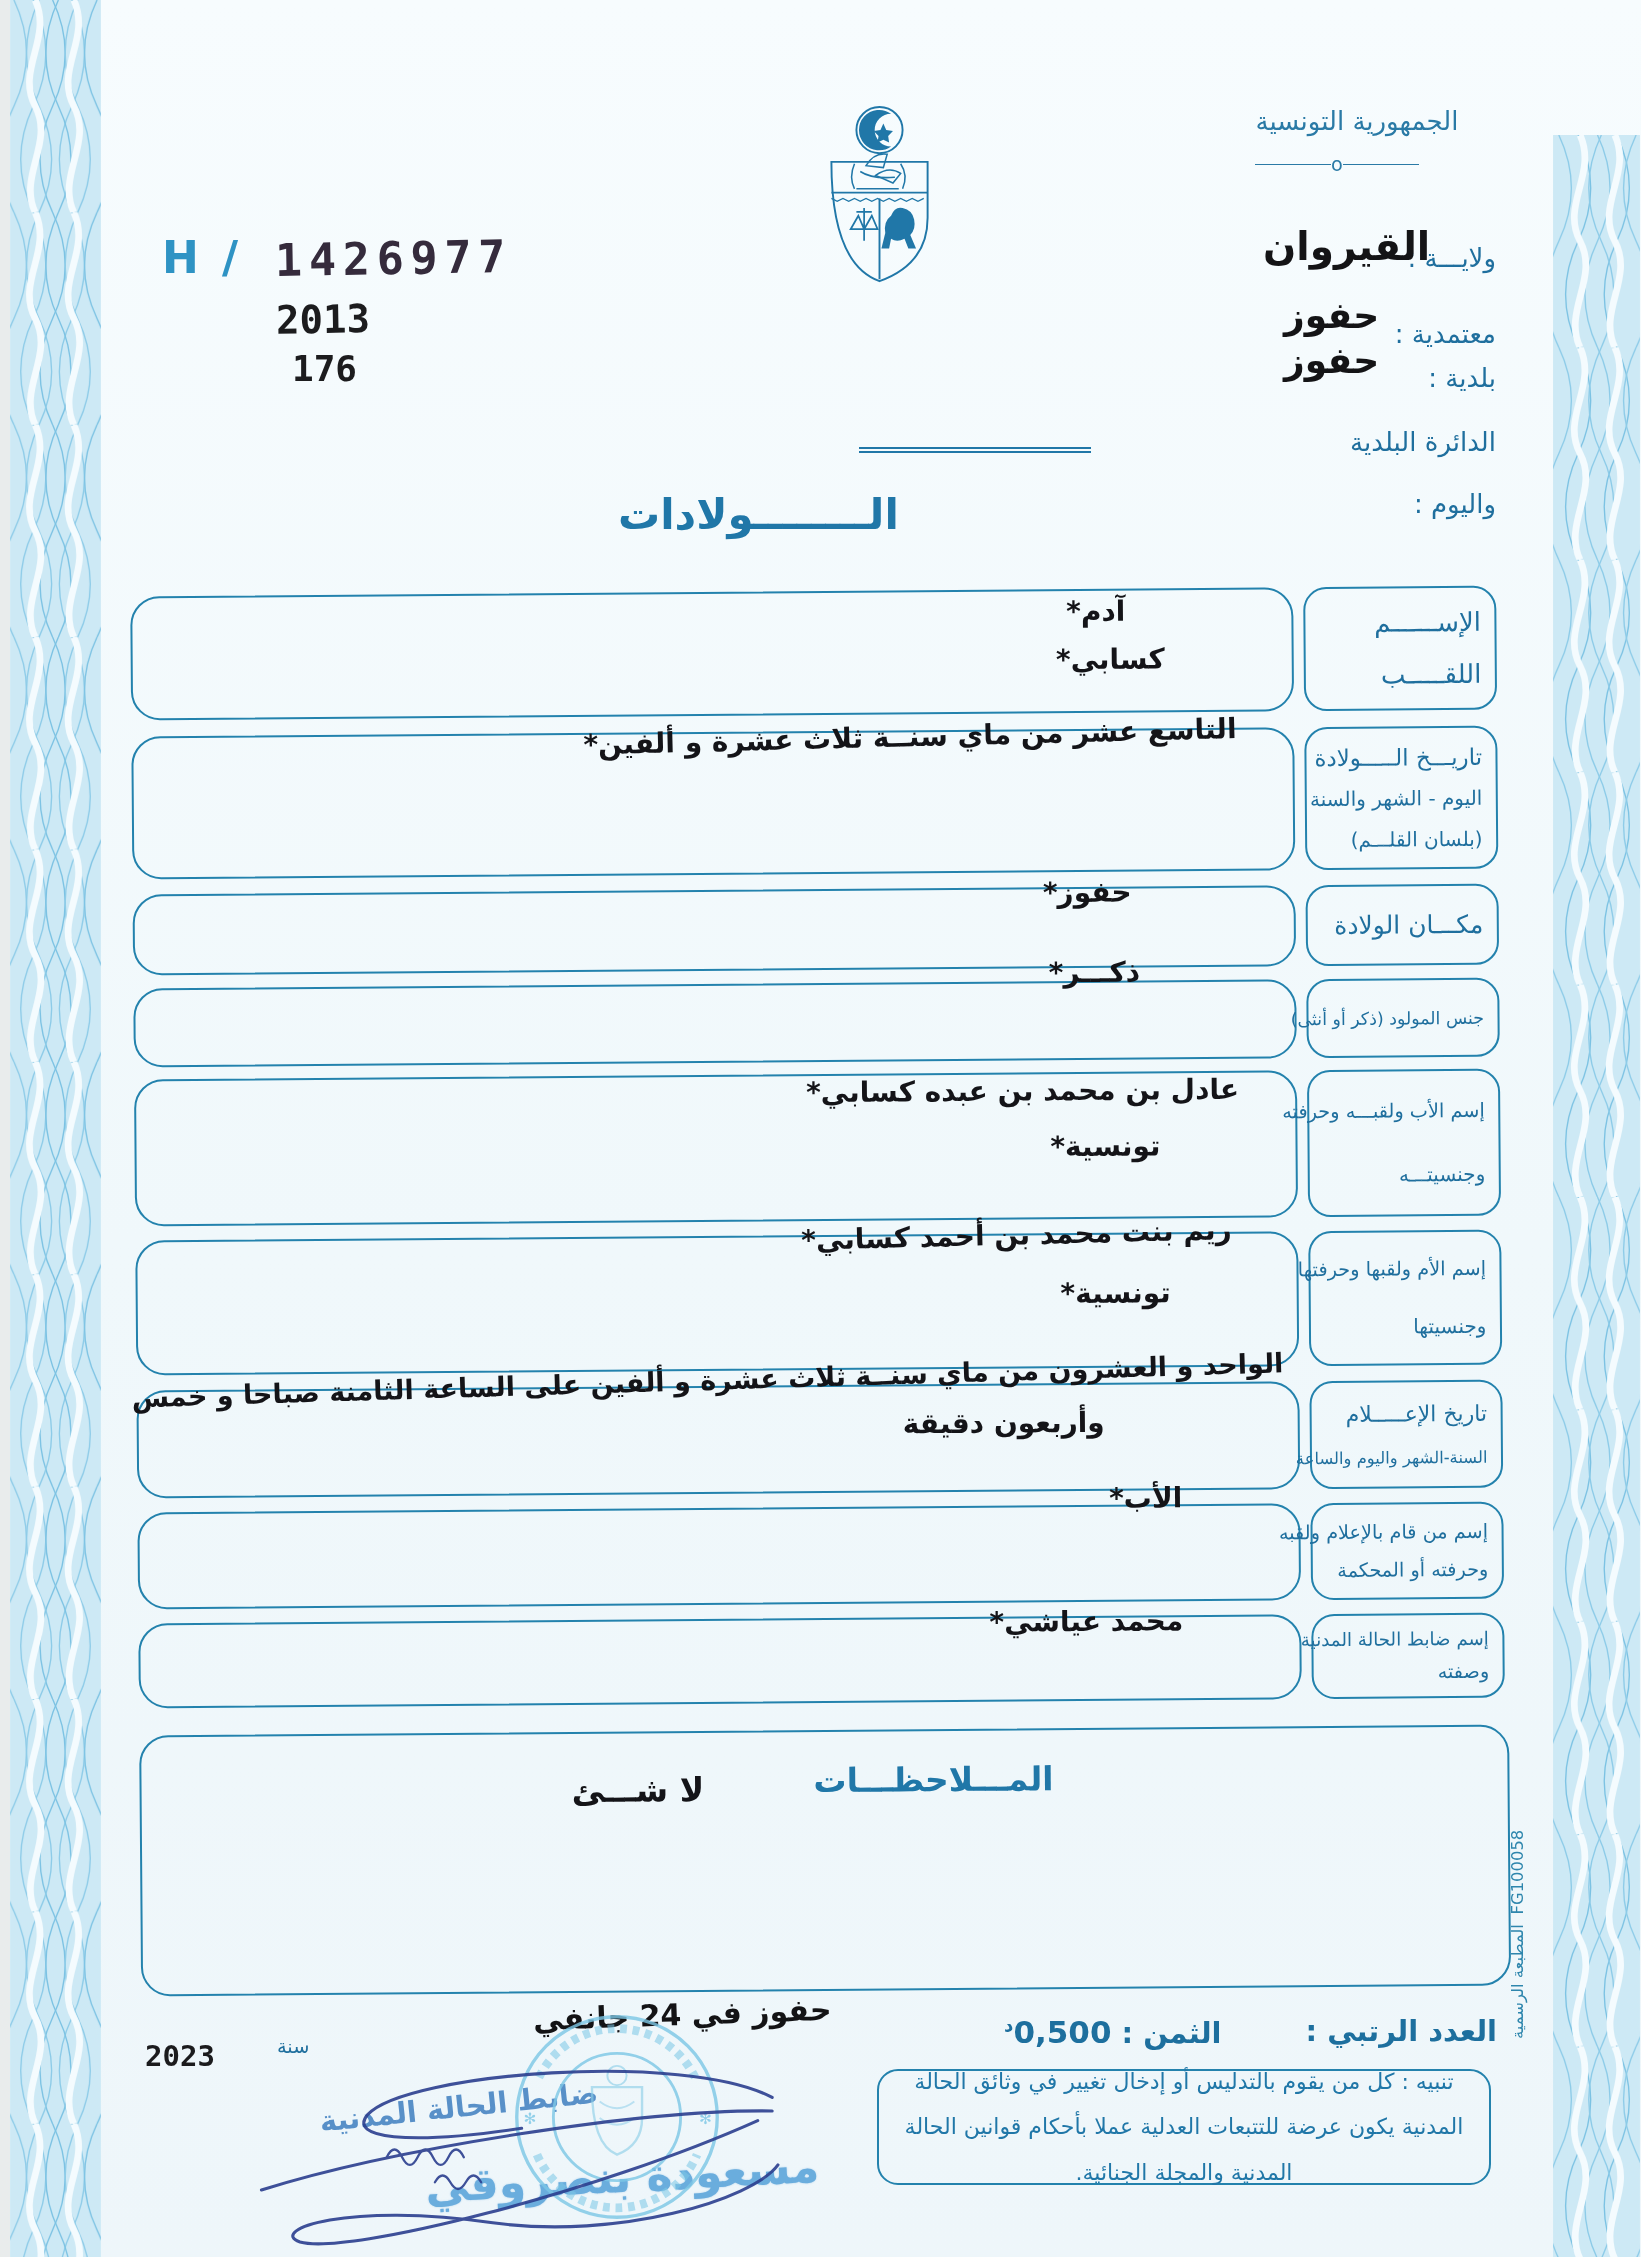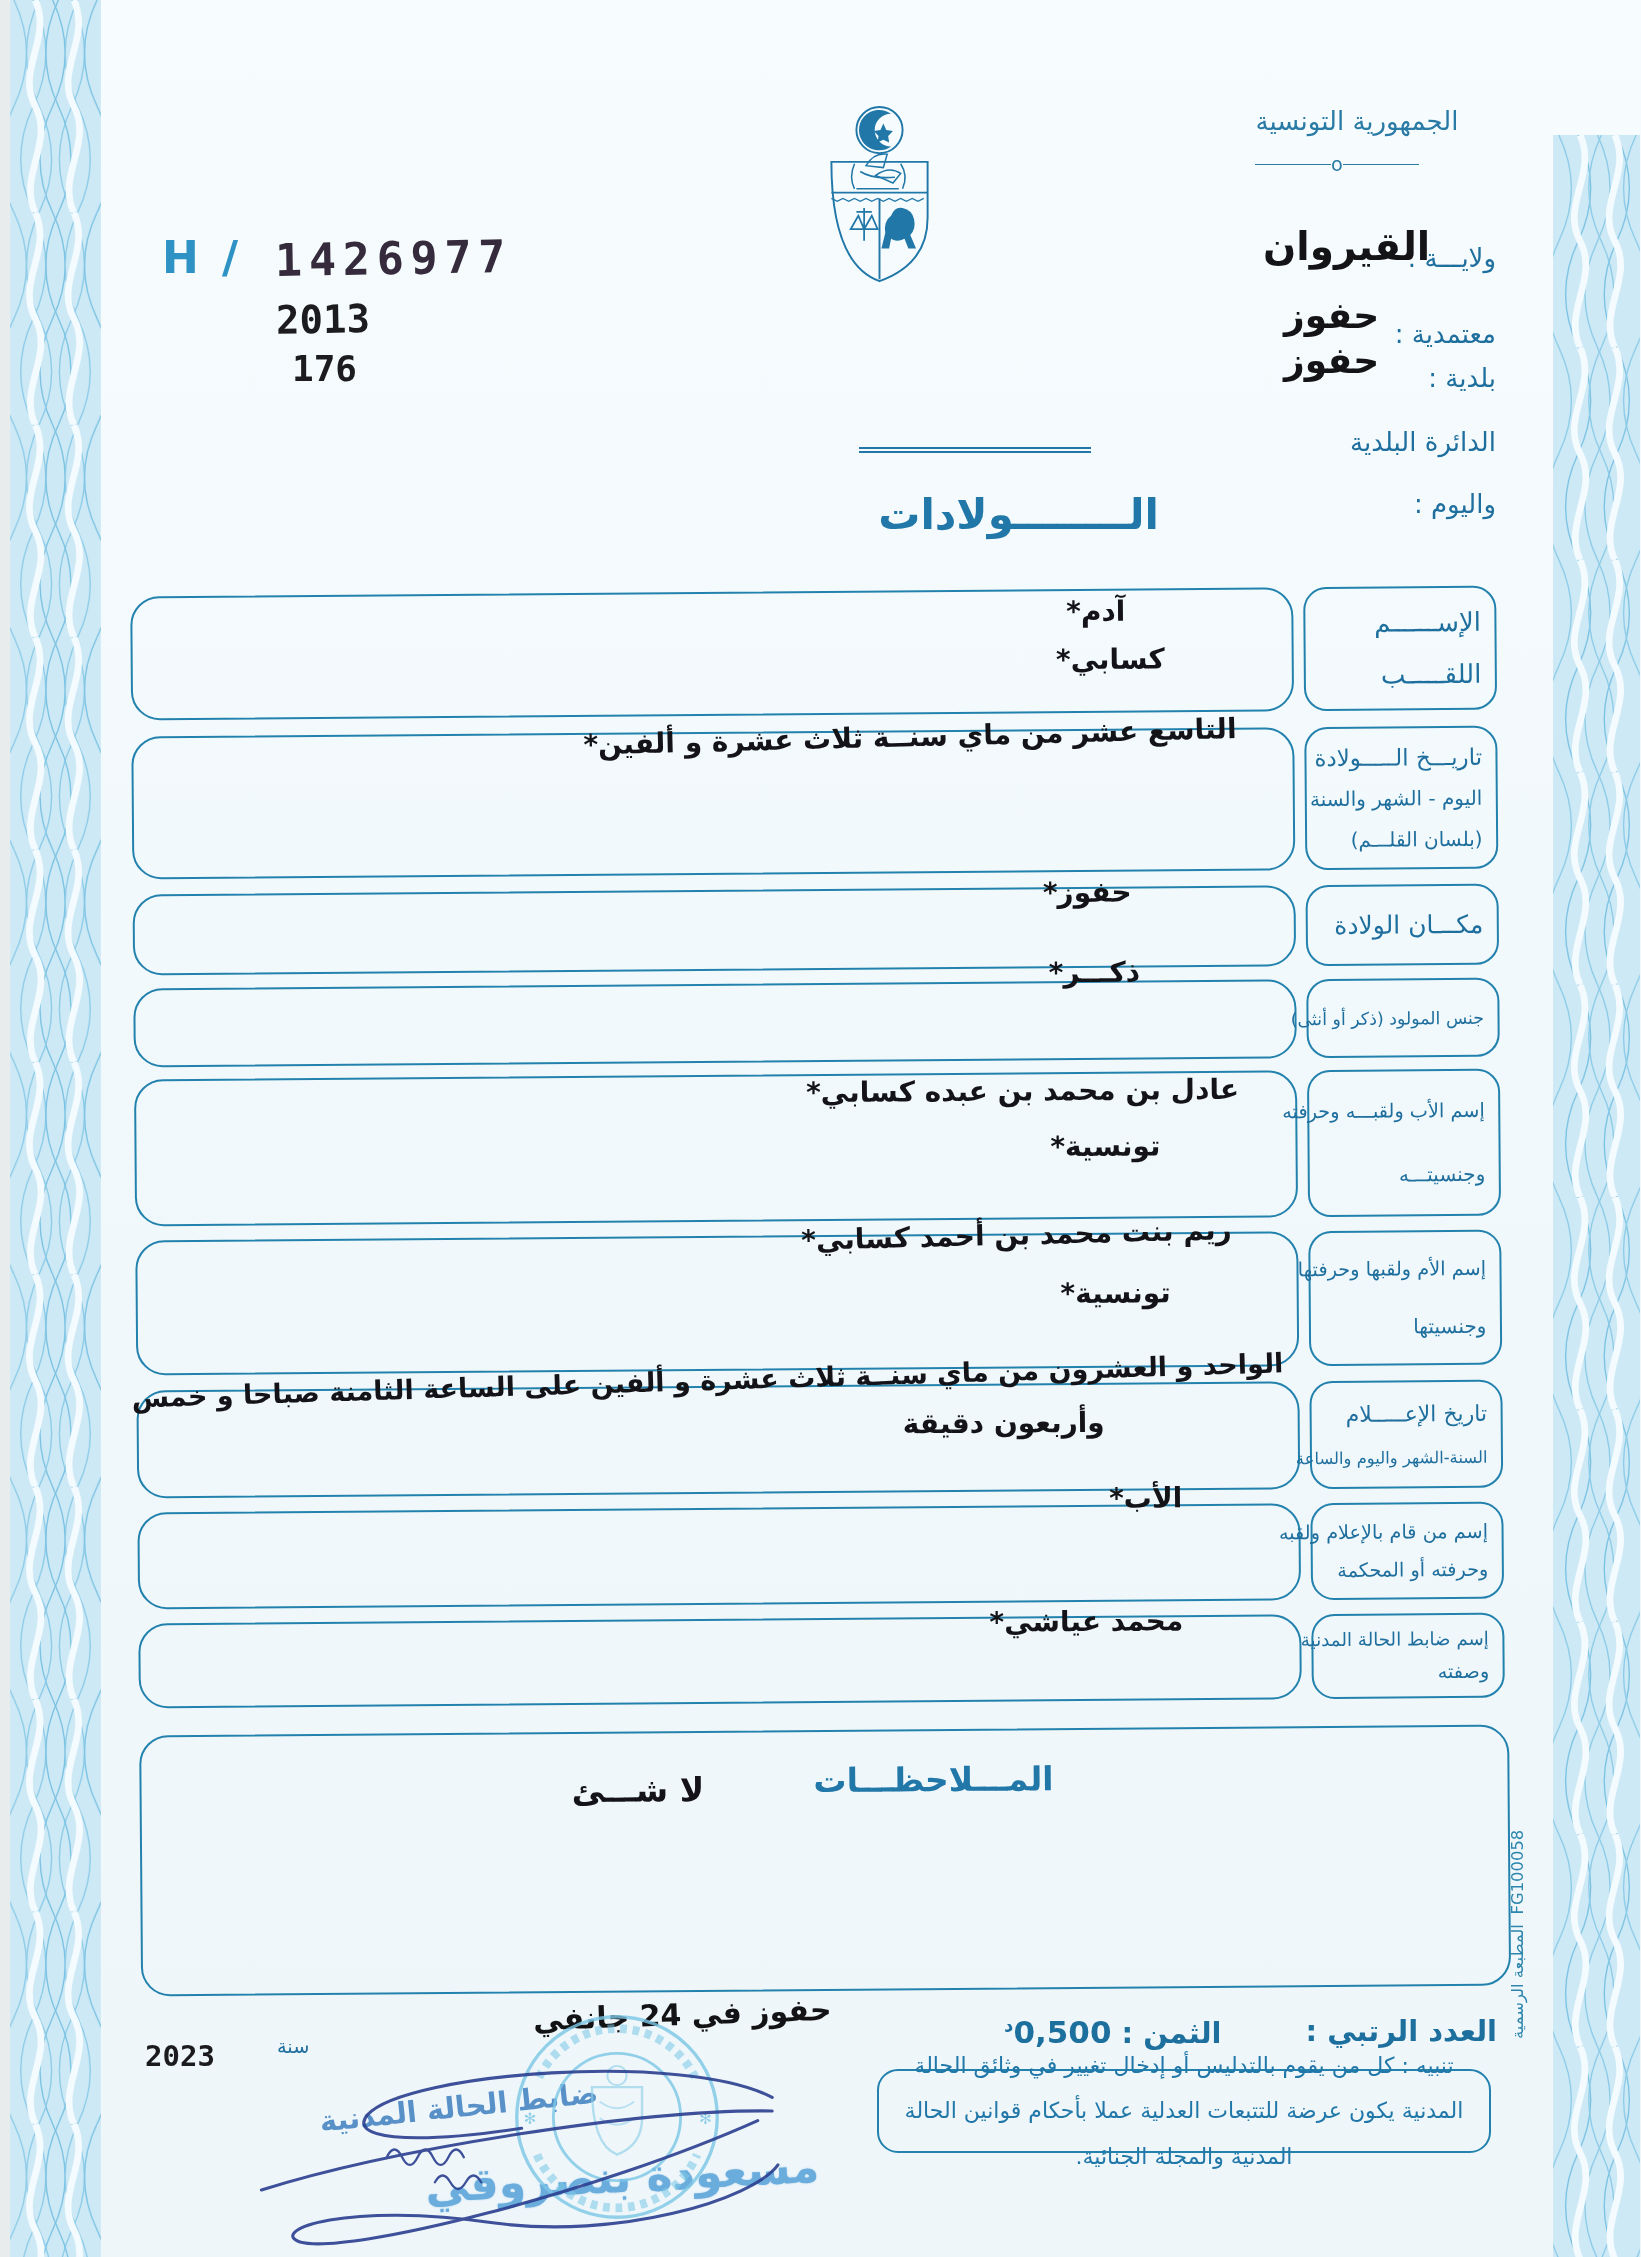--- a/index.html
+++ b/index.html
@@ -23,21 +23,21 @@
            border:2.9px solid #2382ad;border-radius:29px;}
   .regbox .rl{position:absolute;right:15.4px;color:#1f6f9e;font-size:23px;white-space:nowrap;}
   .stamp-mono{position:absolute;font-family:"DejaVu Sans Mono",monospace;font-weight:bold;color:#1c1c1e;}
   .admin-label{position:absolute;color:#1f6f9e;font-size:26px;white-space:nowrap;text-align:right;}
   .admin-value{position:absolute;color:#141416;font-weight:bold;font-size:36px;white-space:nowrap;}
   
   .title-block{position:absolute;left:618px;top:333px;width:541px;text-align:center;color:#2077a8;}
   .title-l1{font-size:43px;font-weight:bold;letter-spacing:1.9px;}
   .title-l2{font-size:39px;font-weight:bold;margin-top:13.5px;}
   .title-underline{position:absolute;left:241px;top:114px;width:232px;border-bottom:6.8px double #2077a8;}
-  .title-l3{position:absolute;left:618px;top:490px;width:541px;text-align:right;
+  .title-l3{position:absolute;left:618px;top:490px;width:541px;text-align:left;
             color:#2077a8;font-size:42px;font-weight:bold;}
   
   .form-skew{position:absolute;left:0;top:0;width:1641px;height:2257px;
              transform:rotate(-0.45deg);transform-origin:821px 1207px;}
   .row{position:absolute;left:135px;width:1366px;}
   .vbox{position:absolute;left:0;top:0;width:1163px;height:100%;
         border:2.9px solid #2382ad;border-radius:29px;box-sizing:border-box;}
   .lbox{position:absolute;right:0;top:0;width:193px;height:100%;
         border:2.9px solid #2382ad;border-radius:23px;box-sizing:border-box;
         display:flex;flex-direction:column;justify-content:space-around;
@@ -46,21 +46,21 @@
   .vline{position:absolute;color:#141418;font-weight:bold;font-size:28px;white-space:nowrap;z-index:4;}
   .notes-box{position:absolute;left:135px;top:1730px;width:1366px;height:257px;
         border:2.9px solid #2382ad;border-radius:29px;}
   .notes-heading{position:absolute;right:454px;top:29px;color:#2077a8;font-size:33px;font-weight:bold;}
   .notes-value{position:absolute;left:386px;top:37px;color:#141418;font-size:33px;font-weight:bold;margin-left:44px;}
   
   .f-serial{position:absolute;left:1149px;top:2014px;width:348px;text-align:right;
         color:#1d6f9e;font-size:29px;font-weight:bold;}
   .f-price{position:absolute;left:1004px;top:2014px;color:#1d6f9e;font-size:29px;font-weight:bold;direction:rtl;}
   .f-price sup{font-size:18.3px;}
-  .notice-box{position:absolute;left:877px;top:2069px;width:614px;height:84px;
+  .notice-box{position:absolute;left:877px;top:2069px;width:614px;height:116px;
         border:2.9px solid #2382ad;border-radius:21px;display:flex;align-items:center;
         justify-content:center;padding:5.8px 19.3px;box-sizing:border-box;}
   .notice-text{color:#2077a8;font-size:22px;line-height:2.05;text-align:center;direction:rtl;}
   .y2023{position:absolute;left:145px;top:2039px;font-family:"DejaVu Sans Mono",monospace;
         font-size:29px;font-weight:bold;color:#1b1b1d;}
   .ylabel{position:absolute;left:277px;top:2035px;color:#1f6f9e;font-size:19.3px;}
   .placedate{position:absolute;left:533px;top:1997px;color:#131315;font-size:30px;
         font-weight:bold;direction:rtl;transform:rotate(-2deg);white-space:nowrap;}
   .officer-stamp{position:absolute;left:319px;top:2090px;color:#3f7fc0;font-size:29px;
         font-weight:bold;direction:rtl;transform:rotate(-6deg);opacity:.85;white-space:nowrap;}

